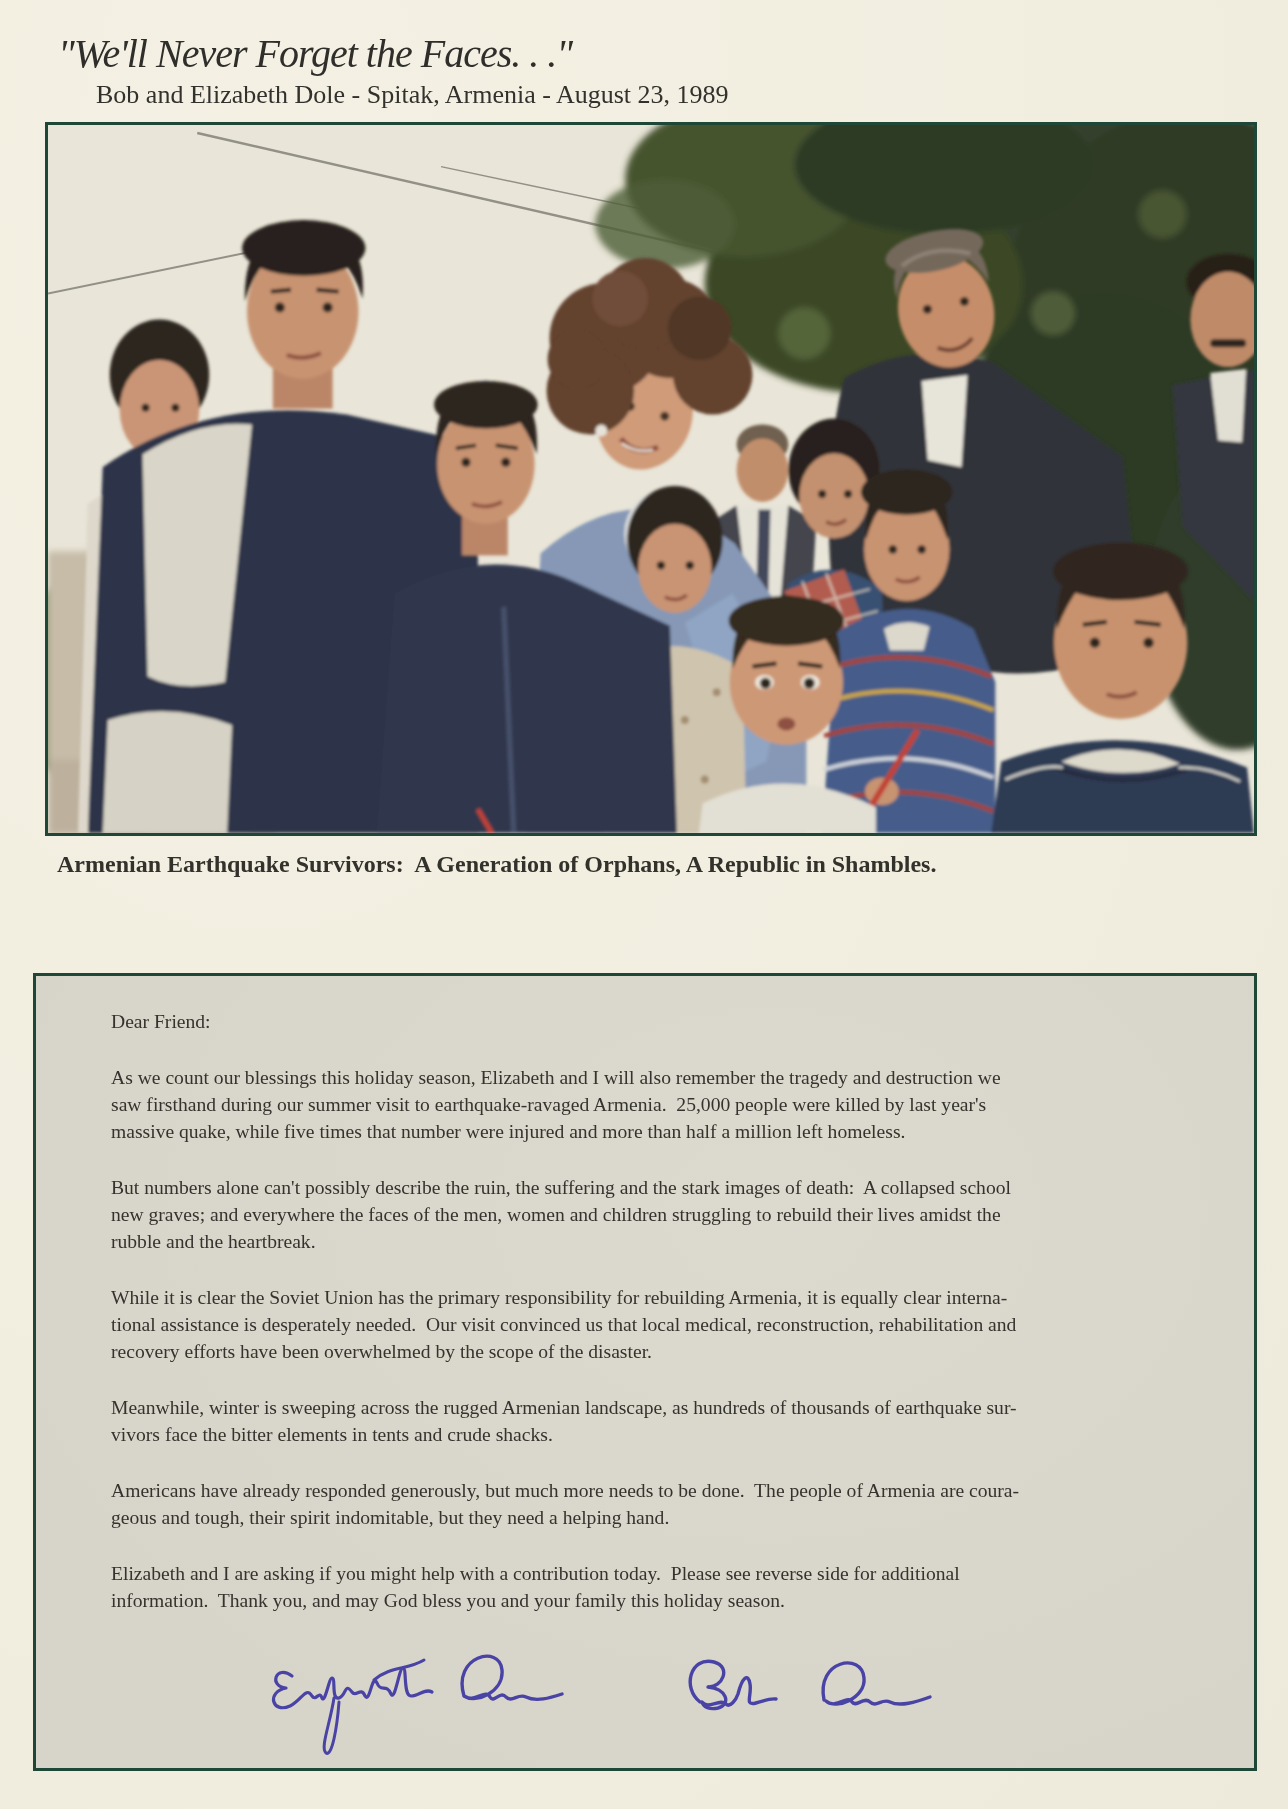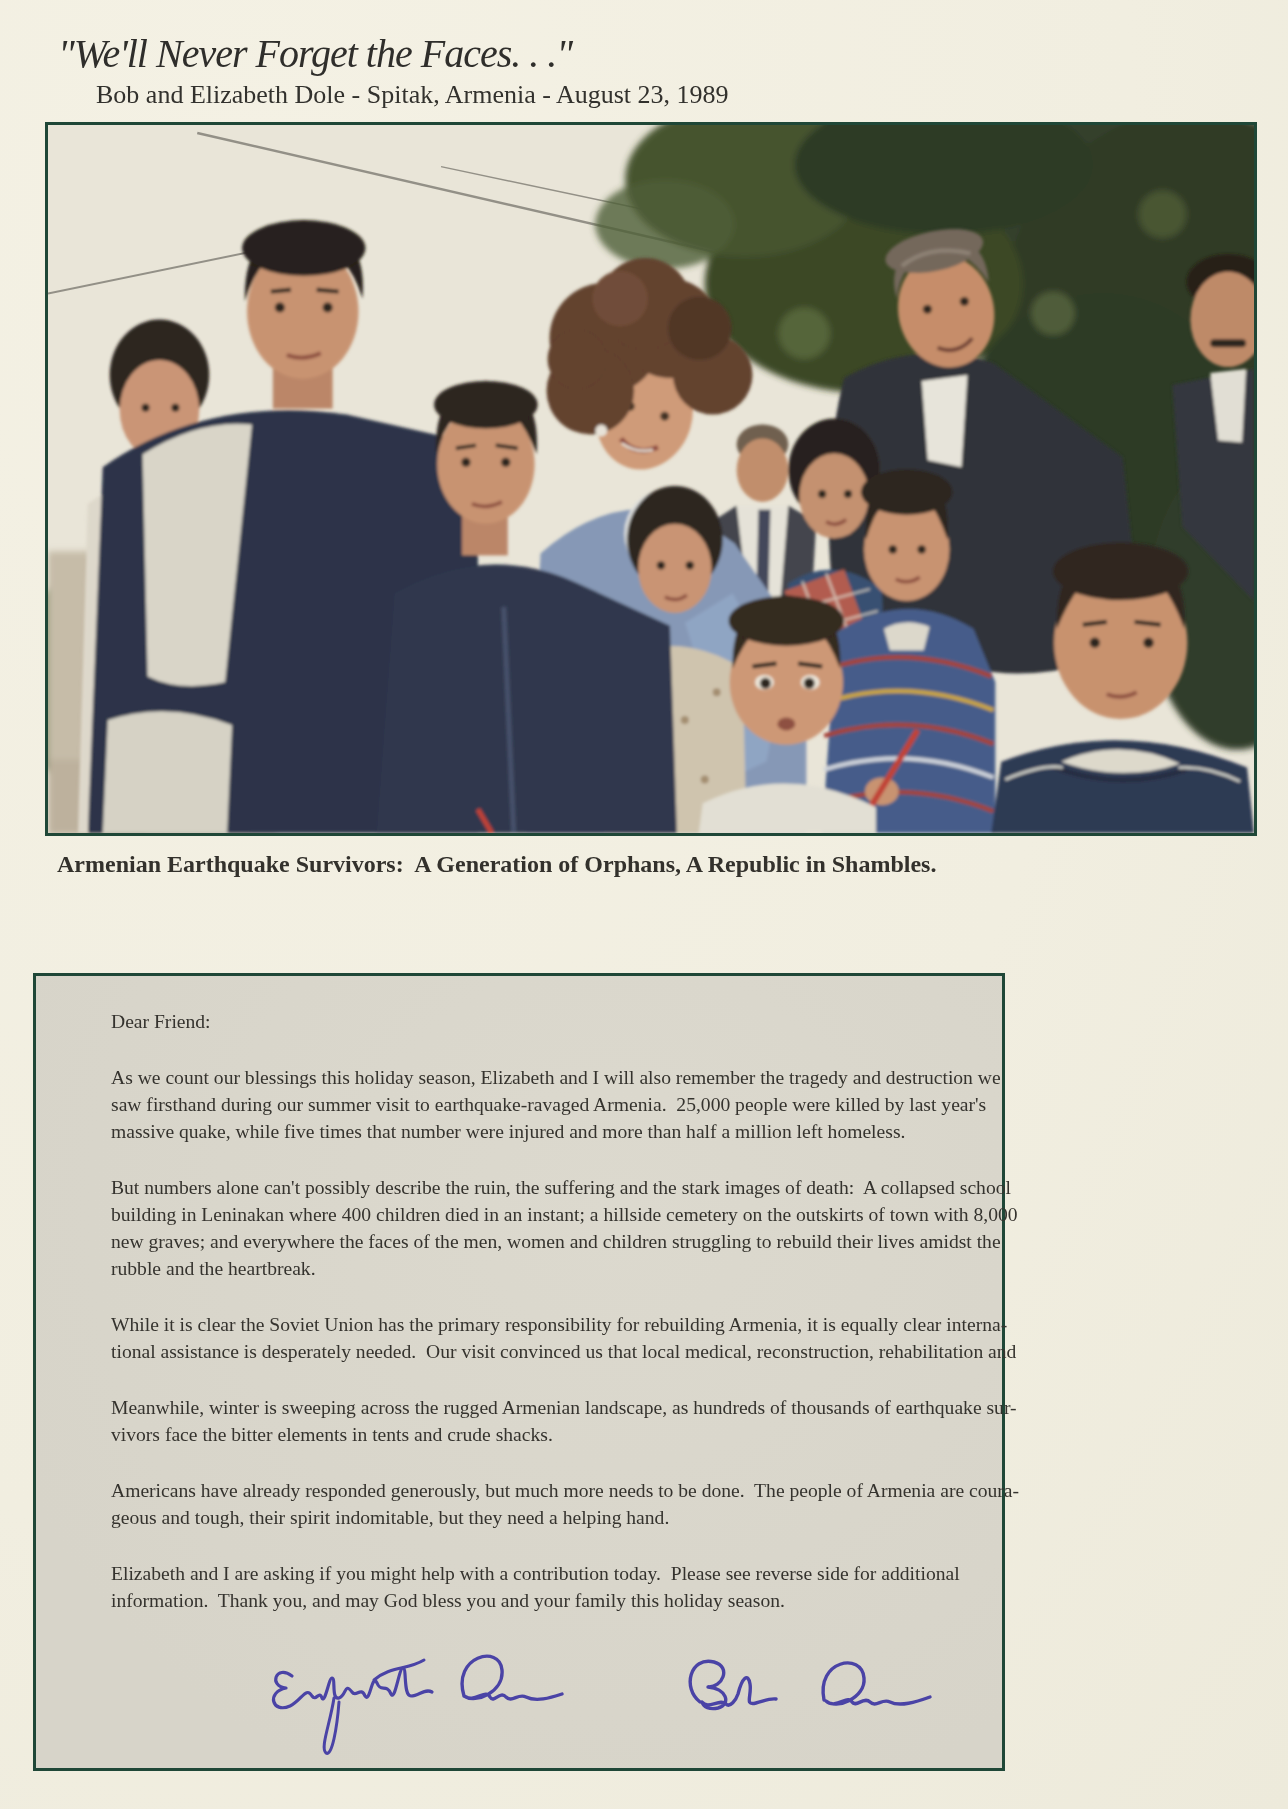--- a/index.html
+++ b/index.html
@@ -29,21 +29,21 @@
     box-sizing:border-box;
     background:#eae7da;
   }
   .photo-frame svg{display:block;width:100%;height:100%;}
   .caption{
     position:absolute;left:57px;top:851px;
     font-size:24px;color:#33312c;white-space:pre;font-weight:bold;
   }
   .letter-box{
     position:absolute;left:33px;top:973px;
-    width:972px;height:798px;
+    width:1224px;height:798px;
     box-sizing:border-box;
     border:3px solid #1f4737;
     background:#d9d6cb;
     background-image:radial-gradient(ellipse at 60% 30%, #dcd9ce 0%, #d7d4c9 80%);
     padding:32px 74px 0 75px;
   }
   .salutation{
     font-size:19.6px;line-height:27px;white-space:pre;margin:0 0 29px 0;
   }
   .para{margin:0 0 29px 0;}
@@ -287,28 +287,28 @@
     <p class="salutation">Dear Friend:</p>
 
     <div class="para">
       <div class="line">As we count our blessings this holiday season, Elizabeth and I will also remember the tragedy and destruction we</div>
       <div class="line">saw firsthand during our summer visit to earthquake-ravaged Armenia.  25,000 people were killed by last year's</div>
       <div class="line">massive quake, while five times that number were injured and more than half a million left homeless.</div>
     </div>
 
     <div class="para">
       <div class="line">But numbers alone can't possibly describe the ruin, the suffering and the stark images of death:  A collapsed school</div>
-      <div class="line">building in Leninakan where 400 children died in an instant; a hillside cemetery on the outskirts of town with 8,000</div>
       <div class="line">new graves; and everywhere the faces of the men, women and children struggling to rebuild their lives amidst the</div>
       <div class="line">rubble and the heartbreak.</div>
     </div>
 
     <div class="para">
       <div class="line">While it is clear the Soviet Union has the primary responsibility for rebuilding Armenia, it is equally clear interna-</div>
       <div class="line">tional assistance is desperately needed.  Our visit convinced us that local medical, reconstruction, rehabilitation and</div>
+      <div class="line">recovery efforts have been overwhelmed by the scope of the disaster.</div>
     </div>
 
     <div class="para">
       <div class="line">Meanwhile, winter is sweeping across the rugged Armenian landscape, as hundreds of thousands of earthquake sur-</div>
       <div class="line">vivors face the bitter elements in tents and crude shacks.</div>
     </div>
 
     <div class="para">
       <div class="line">Americans have already responded generously, but much more needs to be done.  The people of Armenia are coura-</div>
       <div class="line">geous and tough, their spirit indomitable, but they need a helping hand.</div>

